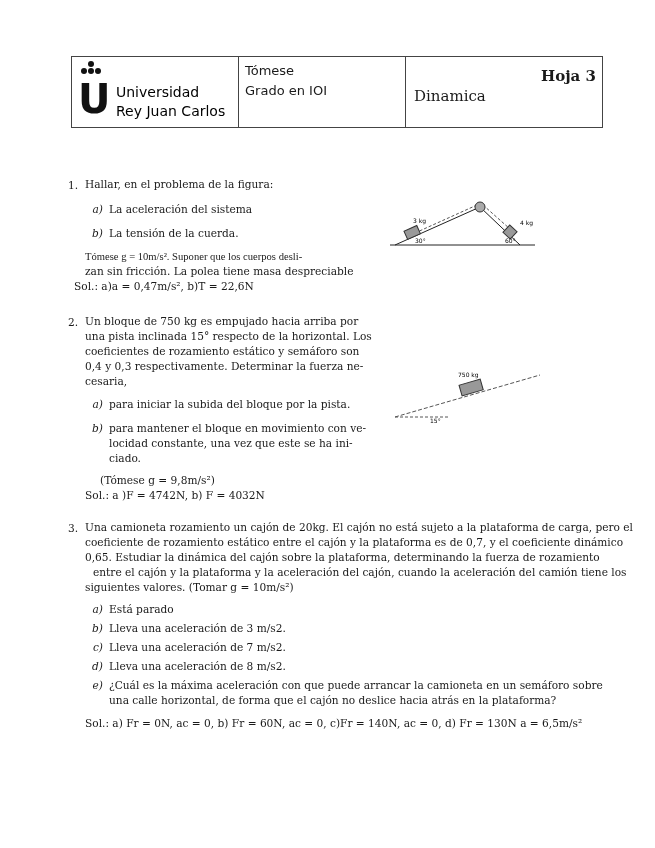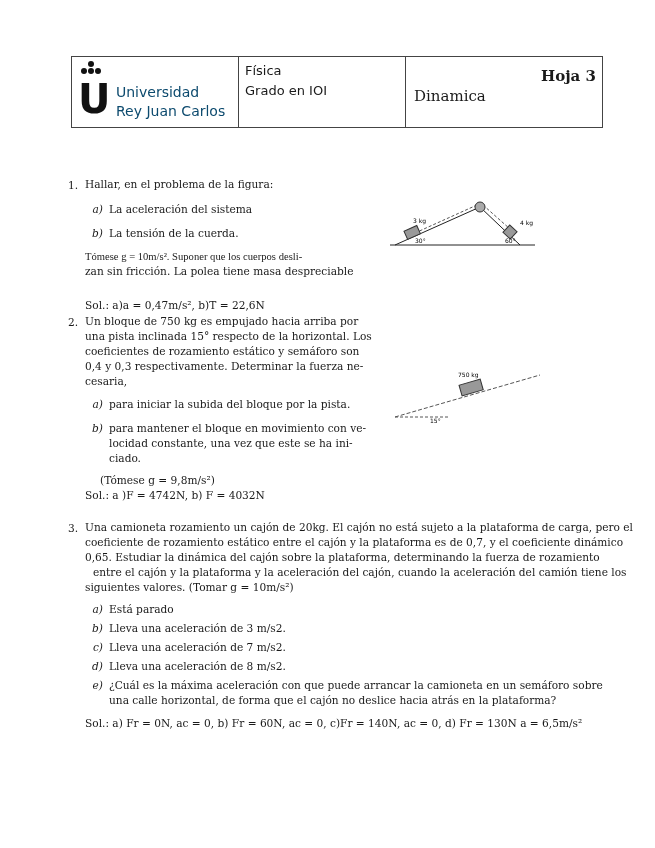--- a/index.html
+++ b/index.html
@@ -9,21 +9,21 @@
          border:1px solid #444; display:flex; }
   .hdr .c1 { width:166px; border-right:1px solid #444; position:relative; }
   .hdr .c2 { width:167px; border-right:1px solid #444; padding:4px 6px; box-sizing:border-box;
              font-family:"DejaVu Sans", sans-serif; font-size:13px; line-height:20px; }
   .hdr .c3 { flex:1; position:relative; }
   .logo-u { position:absolute; left:6px; top:22px; font-family:"DejaVu Sans", sans-serif;
             font-weight:bold; font-size:40px; line-height:40px; color:#111; }
   .dots { position:absolute; left:8px; top:4px; width:30px; height:20px; }
   .dots span { position:absolute; width:6px; height:6px; background:#111; border-radius:50%; }
   .uni { position:absolute; left:44px; top:26px; font-family:"DejaVu Sans", sans-serif;
-         font-size:14px; line-height:19px; color:#0c4a6e; }
+         font-size:14px; line-height:19px; color:#000000; }
   .title { position:absolute; left:8px; top:30px; font-weight:normal; font-size:15px; }
   .hoja { position:absolute; right:6px; top:10px; font-weight:bold; font-size:15px; }
   .txt { position:absolute; font-size:10.6px; line-height:15.5px; }
   .num { position:absolute; font-size:10.6px; }
   .sub { position:absolute; font-size:10.6px; line-height:15.5px; }
   .sub .lbl { display:inline-block; width:18px; font-style:italic; text-align:right; margin-right:6px; }
   svg text { font-family:"DejaVu Sans", sans-serif; }
 </style>
 </head>
 <body>
@@ -36,40 +36,40 @@
       <span style="left:8px;top:7px;"></span>
       <span style="left:15px;top:7px;"></span>
     </div>
     <div class="logo-u">U</div>
     <div class="uni">
       <div>Universidad</div>
       <div>Rey Juan Carlos</div>
     </div>
   </div>
   <div class="c2">
-    <div>Física</div>
+    <div>Tómese</div>
     <div>Grado en IOI</div>
   </div>
   <div class="c3">
     <div class="title">Dinamica</div>
     <div class="hoja">Hoja 3</div>
   </div>
 </div>
 
 <div class="num" style="left:68px;top:179px;">1.</div>
 <div class="txt" style="left:85px;top:177px;">Hallar, en el problema de la figura:</div>
 <div class="sub" style="left:85px;top:202px;">
   <span class="lbl">a)</span><span>La aceleración del sistema</span>
 </div>
 <div class="sub" style="left:85px;top:226px;">
   <span class="lbl">b)</span><span>La tensión de la cuerda.</span>
 </div>
 <div class="txt" style="left:85px;top:249px;font-family:Liberation Serif, serif;">Tómese g = 10m/s². Suponer que los cuerpos desli-</div>
 <div class="txt" style="left:85px;top:264px;">zan sin fricción. La polea tiene masa despreciable</div>
-<div class="txt" style="left:85px;top:279px;margin-top:19px;">Sol.: a)a = 0,47m/s², b)T = 22,6N</div>
+<div class="txt" style="left:74px;top:279px;">Sol.: a)a = 0,47m/s², b)T = 22,6N</div>
 
 <svg style="position:absolute;left:385px;top:195px;" width="160" height="60">
   <line x1="5" y1="50" x2="150" y2="50" stroke="#222" stroke-width="1"></line>
   <line x1="10" y1="50" x2="95" y2="12" stroke="#222" stroke-width="1"></line>
   <line x1="95" y1="12" x2="135" y2="50" stroke="#222" stroke-width="1"></line>
   <line x1="30" y1="38" x2="92" y2="10" stroke="#555" stroke-dasharray="3,2"></line>
   <line x1="98" y1="10" x2="125" y2="34" stroke="#555" stroke-dasharray="3,2"></line>
   <circle cx="95" cy="12" r="5" fill="#aaa" stroke="#333"></circle>
   <rect x="20" y="33" width="14" height="9" fill="#999" stroke="#333" transform="rotate(-24 27 37)"></rect>
   <rect x="120" y="32" width="10" height="10" fill="#999" stroke="#333" transform="rotate(43 125 37)"></rect>

